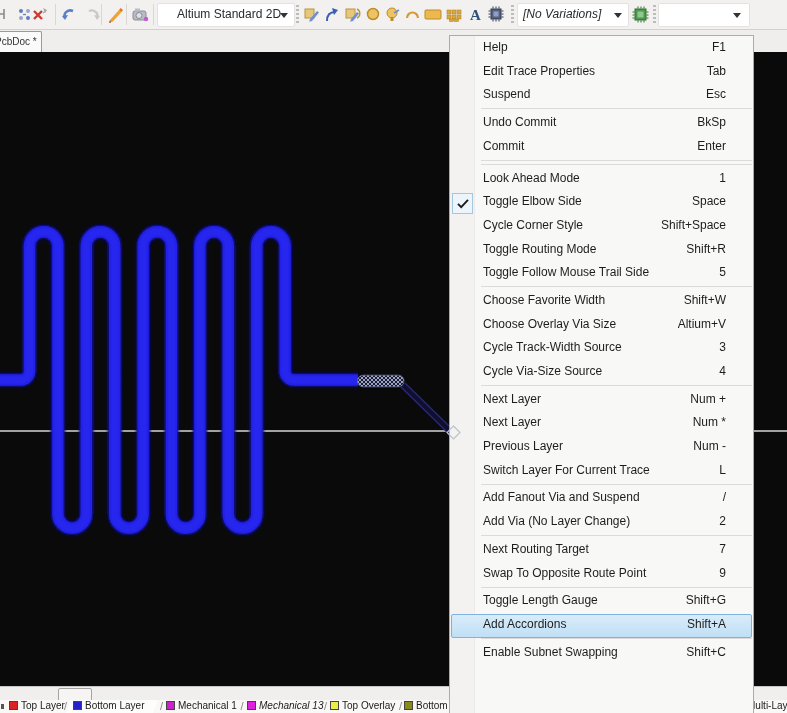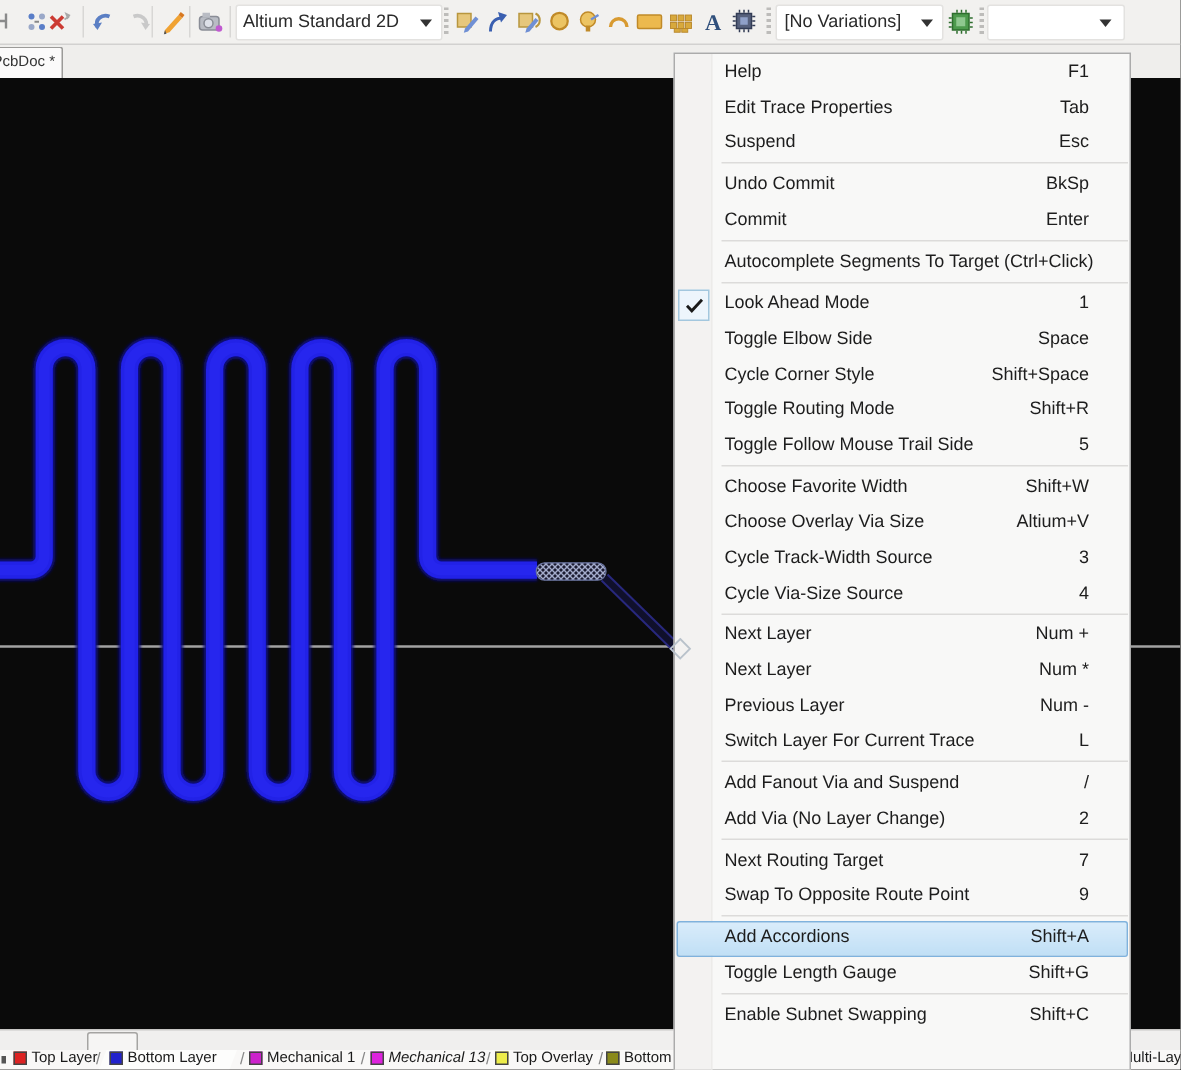--- a/index.html
+++ b/index.html
@@ -114,21 +114,21 @@
         <path d="M3 14 l1 2.5 -1.8 0.5 z" fill="#555"></path>
       </svg></div>
     <div class="tsep" style="left:126px"></div>
     <div class="tico" style="left:132px"><svg width="18" height="17">
         <rect x="1" y="5" width="13" height="9" rx="2" fill="#b9bcc4" stroke="#8a8d96"></rect>
         <circle cx="7" cy="9.5" r="3" fill="#dde0e8" stroke="#8a8d96"></circle>
         <rect x="3" y="2.5" width="5" height="3" fill="#b9bcc4"></rect>
         <circle cx="14" cy="13" r="2.2" fill="#c05ad0"></circle>
       </svg></div>
     <div class="tsep" style="left:153px"></div>
-    <div class="combo" style="left:157px;width:136px;"><span style="padding-left:4px">Altium Standard 2D</span><span class="arr"></span></div>
+    <div class="combo" style="left:157px;width:136px;"><span style="padding-left:19px">Altium Standard 2D</span><span class="arr"></span></div>
     <div class="dsep" style="left:296px"></div>
     <div class="tico" style="left:303px"><svg width="18" height="17">
         <rect x="2" y="3" width="9" height="9" fill="#e6c77c" stroke="#b8963e"></rect>
         <path d="M7 13 L14 5 l2 1.6 L9 15 l-2.8 0.8 z" fill="#6f8fd4"></path>
       </svg></div>
     <div class="tico" style="left:323px"><svg width="18" height="17">
         <path d="M4 15 C4 8 8 6 12 6" stroke="#3a5fb0" stroke-width="2" fill="none"></path>
         <path d="M9 2 l6 2 -4 5 z" fill="#3a5fb0"></path>
       </svg></div>
     <div class="tico" style="left:344px"><svg width="18" height="17">
@@ -166,21 +166,21 @@
         <text x="2" y="14" font-family="Liberation Serif" font-size="15" font-weight="bold" fill="#30507c">A</text>
       </svg></div>
     <div class="tico" style="left:488px"><svg width="18" height="17">
         <rect x="3" y="3" width="10" height="10" fill="#56607c" stroke="#333c55"></rect>
         <rect x="5.5" y="5.5" width="5" height="5" fill="#8fa0c8"></rect>
         <g stroke="#333c55" stroke-width="1">
           <path d="M5 0.5 v2 M8 0.5 v2 M11 0.5 v2 M5 13.5 v2 M8 13.5 v2 M11 13.5 v2 M0.5 5 h2 M0.5 8 h2 M0.5 11 h2 M13.5 5 h2 M13.5 8 h2 M13.5 11 h2"></path>
         </g>
       </svg></div>
     <div class="dsep" style="left:511px"></div>
-    <div class="combo" style="left:517px;width:110px;"><span style="padding-left:5px">[No Variations]</span><span class="arr"></span></div>
+    <div class="combo" style="left:517px;width:110px;font-style:italic;"><span style="padding-left:5px">[No Variations]</span><span class="arr"></span></div>
     <div class="tico" style="left:632px"><svg width="18" height="17">
         <rect x="3" y="3" width="11" height="11" fill="#4d9a4d" stroke="#2e6e2e"></rect>
         <rect x="5.5" y="5.5" width="6" height="6" fill="#8fc88f"></rect>
         <g stroke="#2e6e2e" stroke-width="1">
           <path d="M6 0.5 v2 M9 0.5 v2 M12 0.5 v2 M6 14.5 v2 M9 14.5 v2 M12 14.5 v2 M0.5 6 h2 M0.5 9 h2 M0.5 12 h2 M16.5 6 h-2 M16.5 9 h-2 M16.5 12 h-2"></path>
         </g>
       </svg></div>
     <div class="dsep" style="left:653px"></div>
     <div class="combo" style="left:658px;width:90px;">
       <span class="arr" style="right:8px"></span>
@@ -246,24 +246,20 @@
       <div class="msep"></div>
       <div class="mi">
         <span class="lab">Undo Commit</span>
         <span class="sc">BkSp</span>
       </div>
       <div class="mi">
         <span class="lab">Commit</span>
         <span class="sc">Enter</span>
       </div>
       <div class="msep"></div>
-      <div class="mi">
-        <span class="lab">Autocomplete Segments To Target (Ctrl+Click)</span>
-        <span class="sc"></span>
-      </div>
       <div class="msep"></div>
       <div class="mi">
         <span class="lab">Look Ahead Mode</span>
         <span class="sc">1</span>
       </div>
       <div class="mi">
         <span class="lab">Toggle Elbow Side</span>
         <span class="sc">Space</span>
       </div>
       <div class="mi">
@@ -325,26 +321,26 @@
       <div class="mi">
         <span class="lab">Next Routing Target</span>
         <span class="sc">7</span>
       </div>
       <div class="mi">
         <span class="lab">Swap To Opposite Route Point</span>
         <span class="sc">9</span>
       </div>
       <div class="msep"></div>
       <div class="mi">
+        <span class="lab">Toggle Length Gauge</span>
+        <span class="sc">Shift+G</span>
+      </div>
+      <div class="mi">
         <span class="lab">Add Accordions</span>
         <span class="sc">Shift+A</span>
       </div>
-      <div class="mi">
-        <span class="lab">Toggle Length Gauge</span>
-        <span class="sc">Shift+G</span>
-      </div>
       <div class="msep"></div>
       <div class="mi">
         <span class="lab">Enable Subnet Swapping</span>
         <span class="sc">Shift+C</span>
       </div>
     </div>
 </div>
 
 </body></html>

